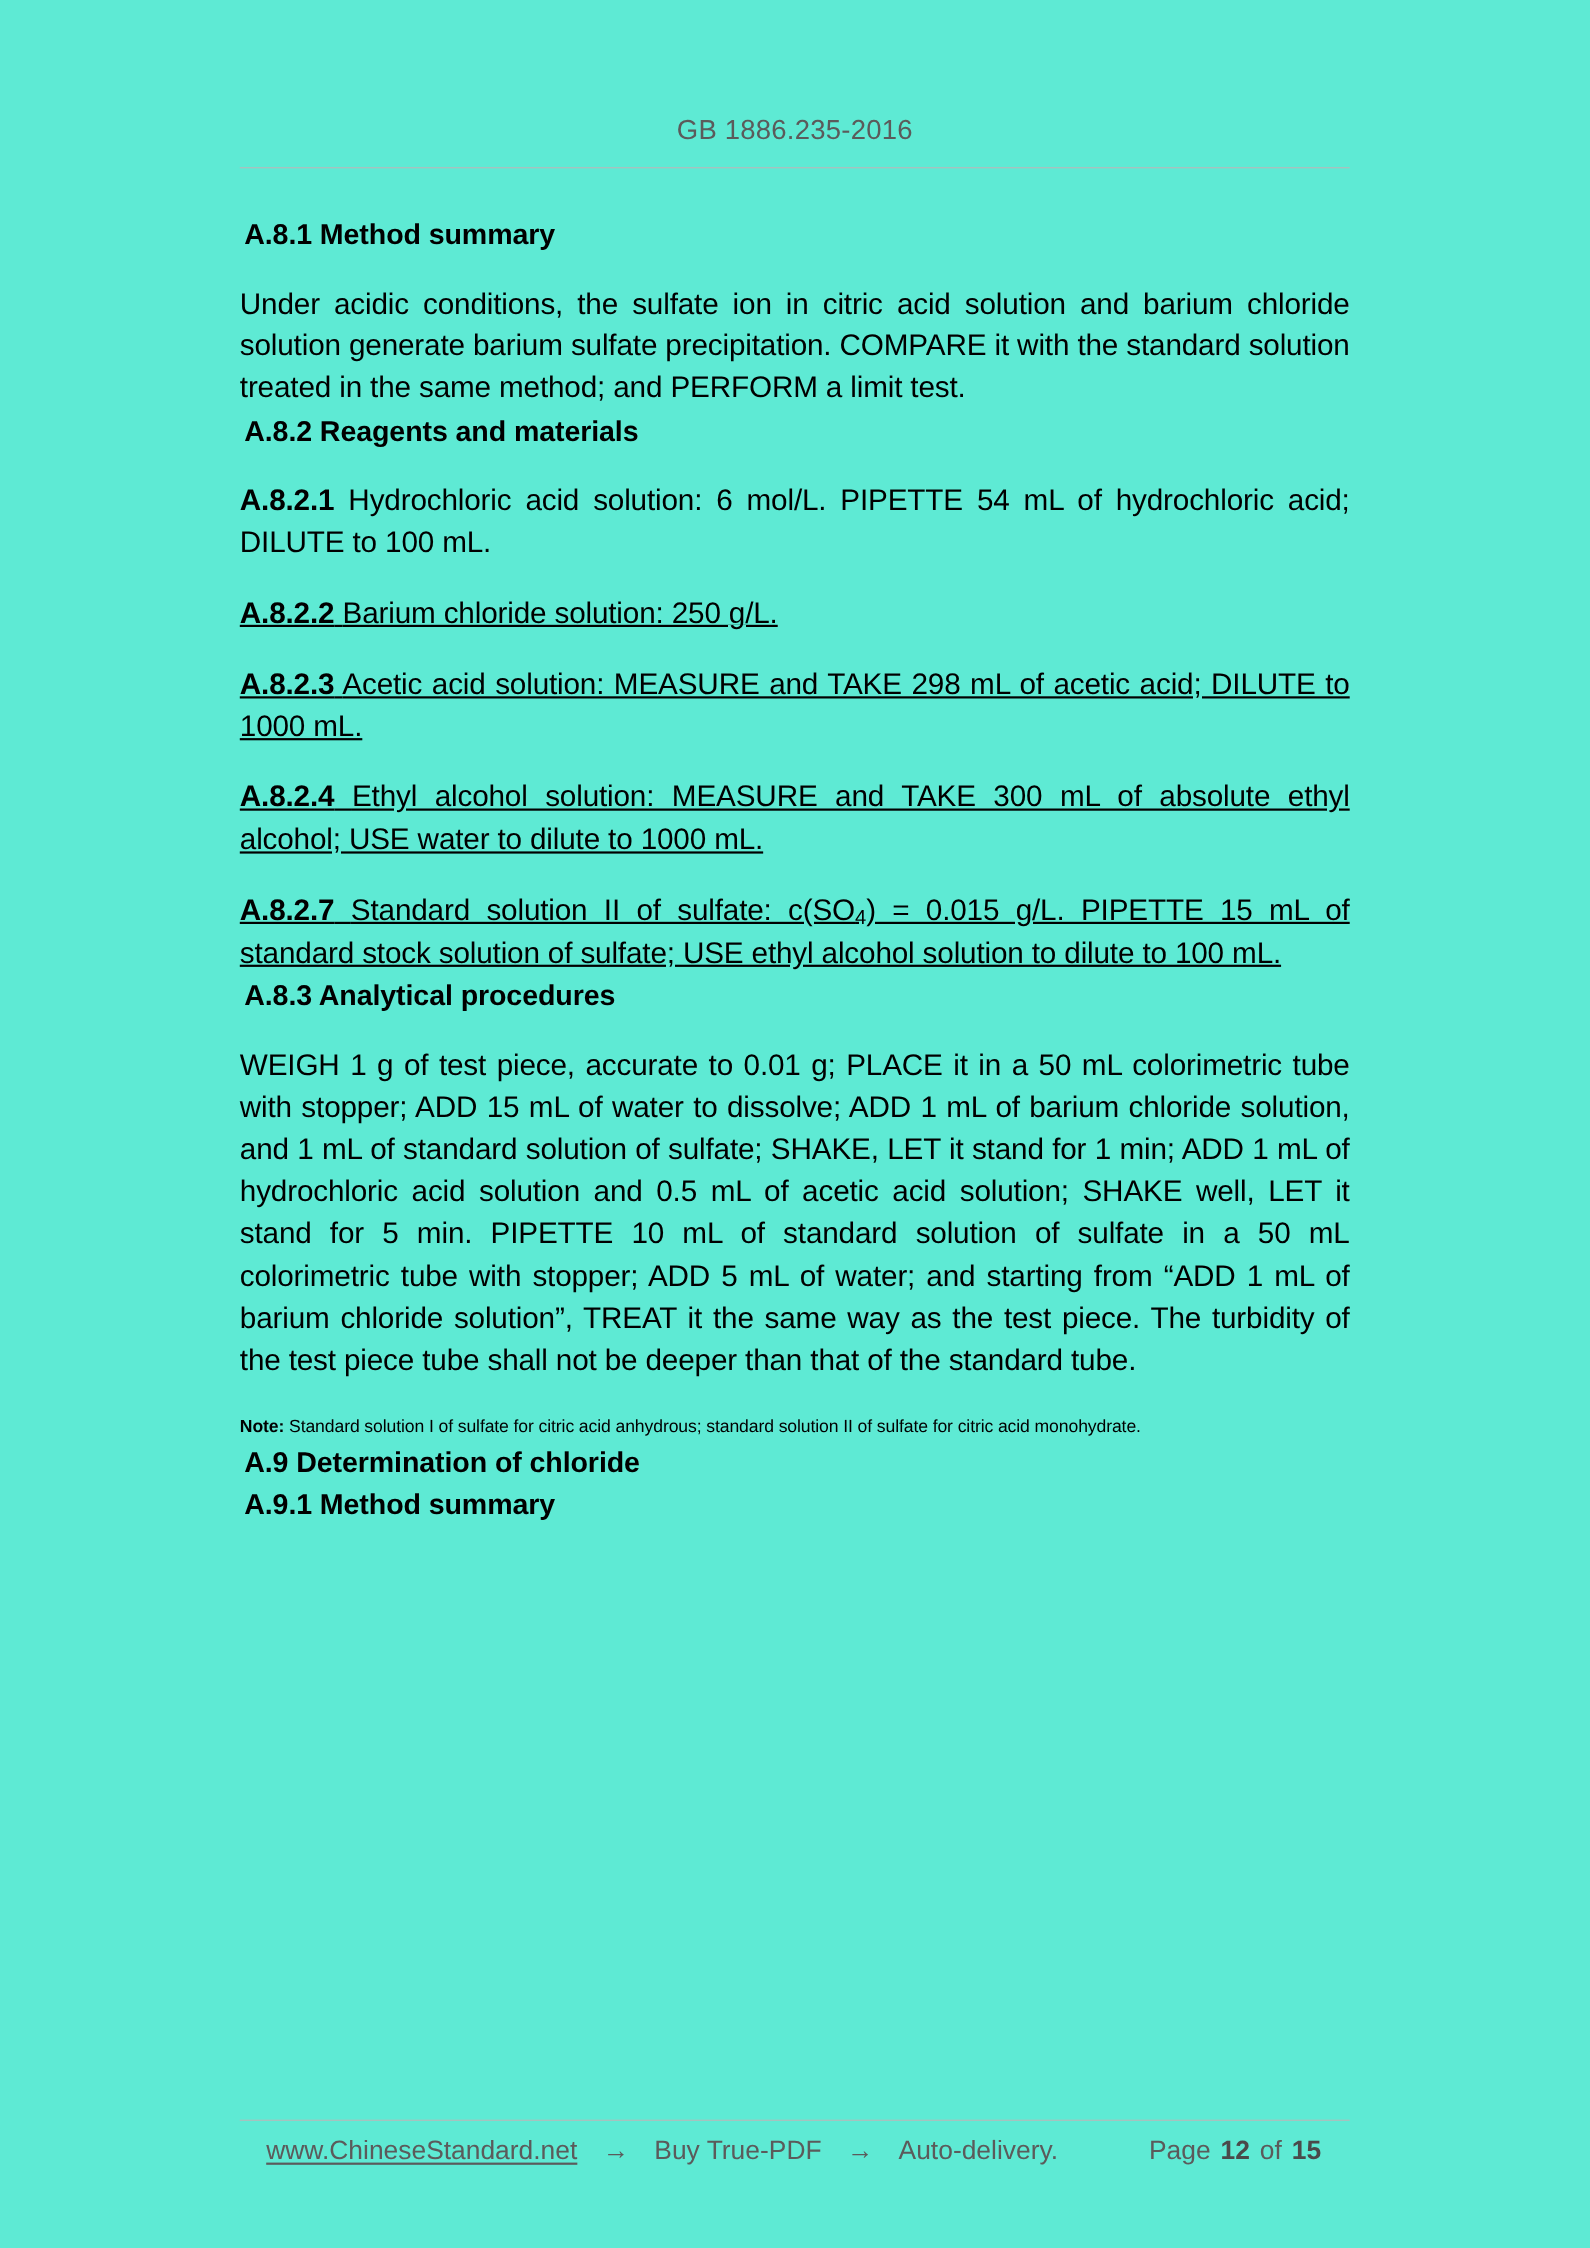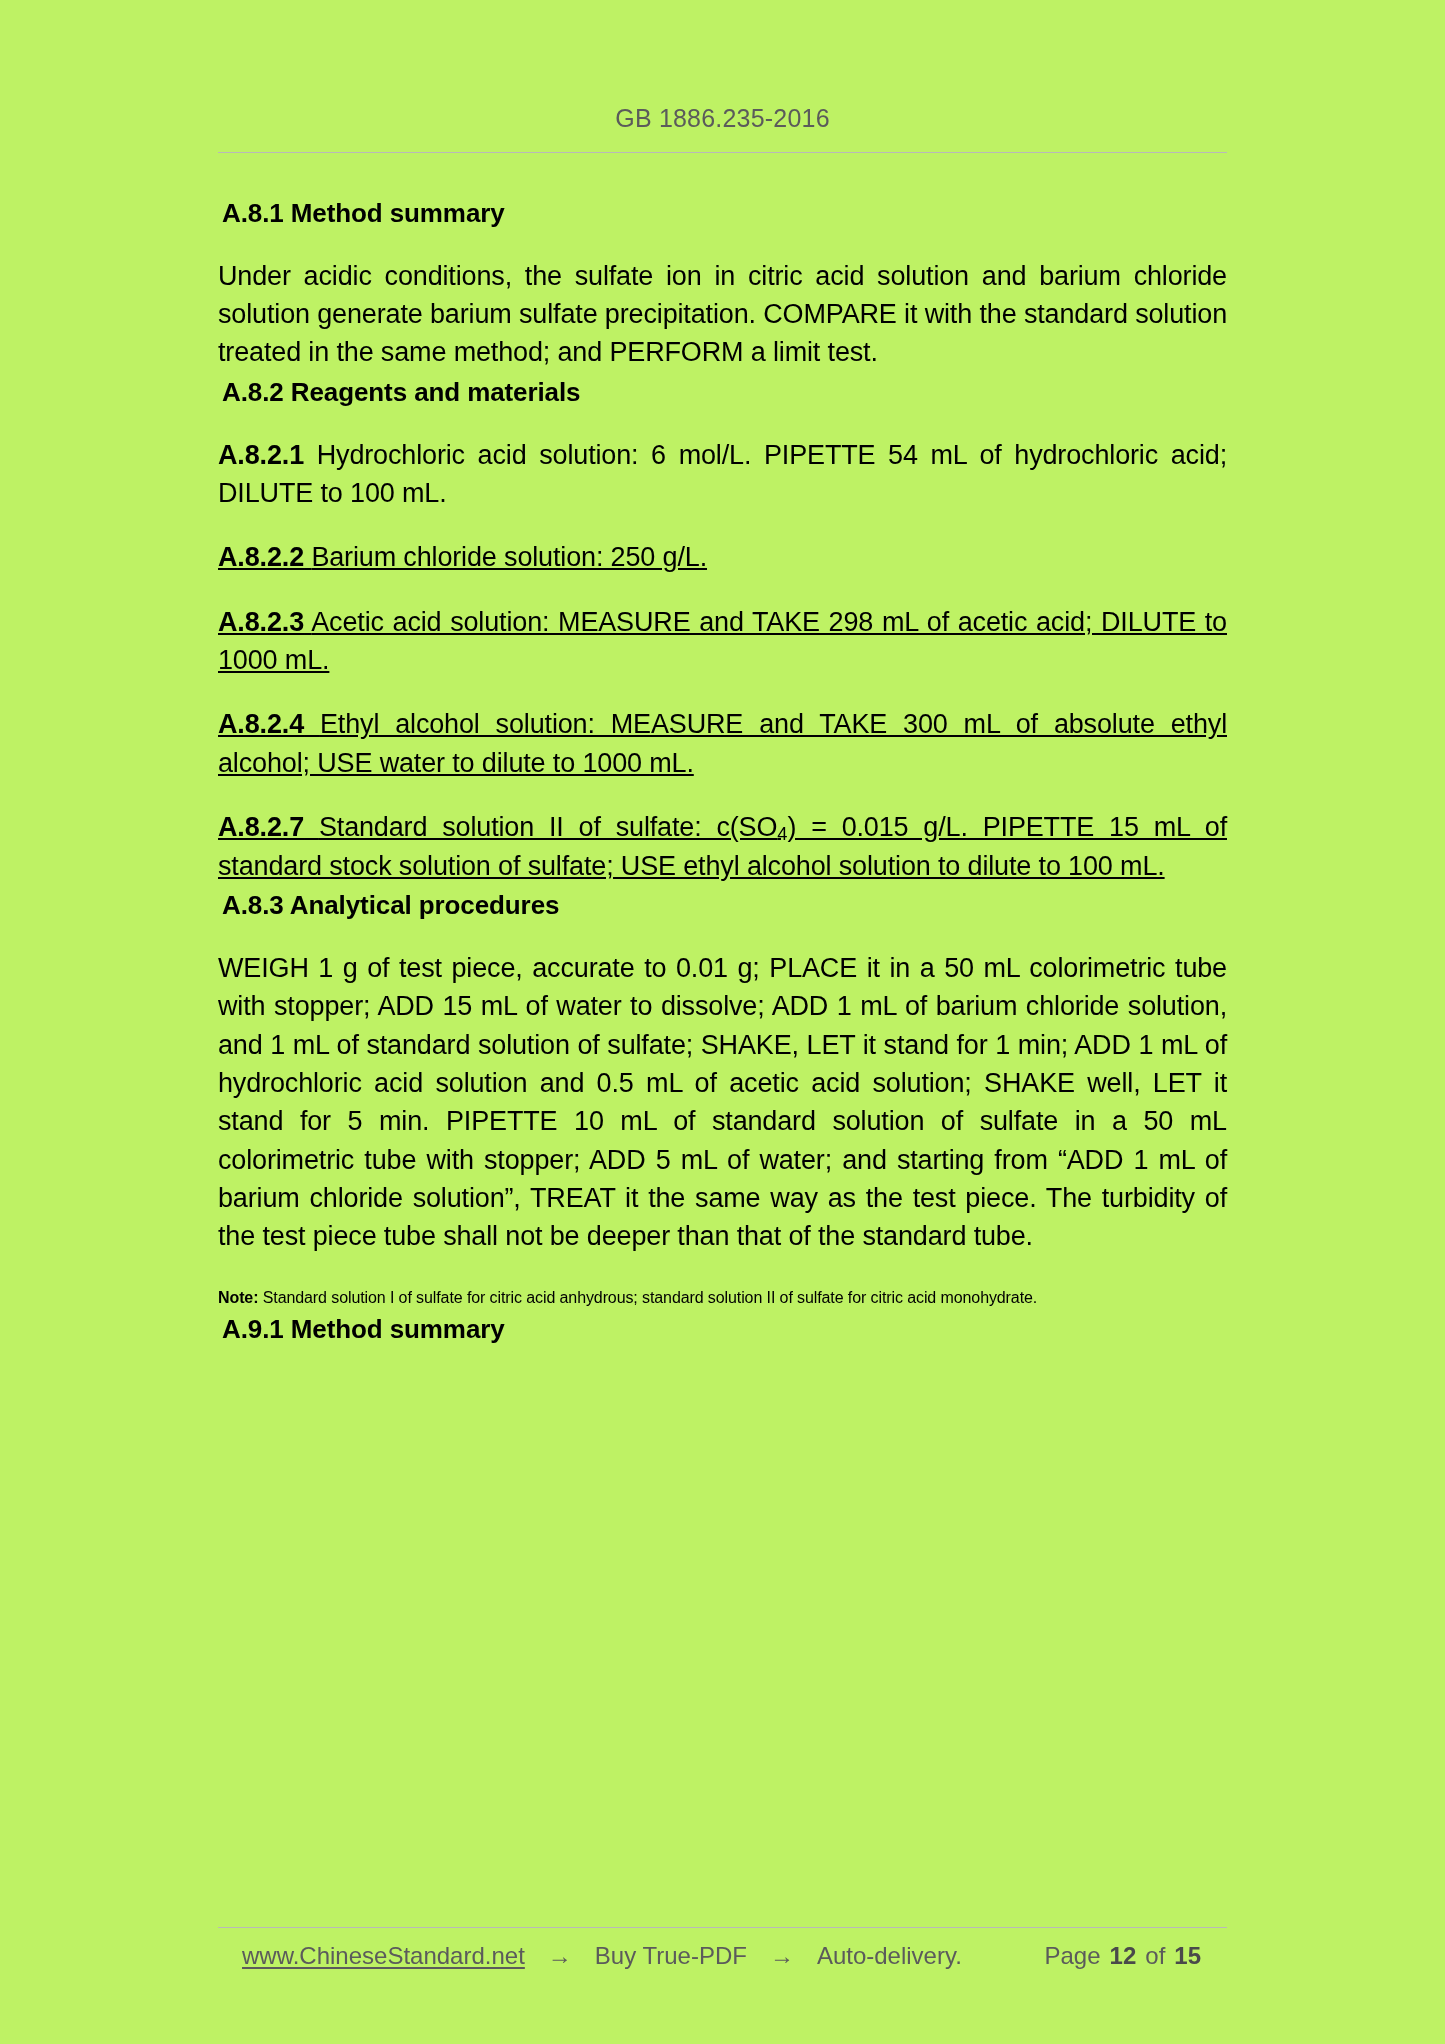--- a/index.html
+++ b/index.html
@@ -8,21 +8,21 @@
     background: #ffffff;
   }
   body {
     font-family: "Liberation Sans", sans-serif;
     color: #000000;
   }
   .page {
     position: relative;
     width: 1445px;
     height: 2044px;
-    background: #bef264;
+    background: #5eead4;
     box-sizing: border-box;
     padding: 0;
     overflow: hidden;
   }
   .content-col {
     position: absolute;
     left: 218px;
     right: 218px;
     top: 0;
     bottom: 0;
@@ -157,20 +157,21 @@
 
 
       <p class="para"><span class="num">A.8.2.7</span> <span>Standard solution II of sulfate: c(SO</span><sub>4</sub><span>) = 0.015 g/L. PIPETTE 15 mL of standard stock solution of sulfate; USE ethyl alcohol solution to dilute to 100 mL.</span></p>
 
       <h2 class="sec-heading gap-heading-top-lg">A.8.3 Analytical procedures</h2>
 
       <p class="para first-after-heading">WEIGH 1 g of test piece, accurate to 0.01 g; PLACE it in a 50 mL colorimetric tube with stopper; ADD 15 mL of water to dissolve; ADD 1 mL of barium chloride solution, and 1 mL of standard solution of sulfate; SHAKE, LET it stand for 1 min; ADD 1 mL of hydrochloric acid solution and 0.5 mL of acetic acid solution; SHAKE well, LET it stand for 5 min. PIPETTE 10 mL of standard solution of sulfate in a 50 mL colorimetric tube with stopper; ADD 5 mL of water; and starting from “ADD 1 mL of barium chloride solution”, TREAT it the same way as the test piece. The turbidity of the test piece tube shall not be deeper than that of the standard tube.</p>
 
       <p class="note"><span class="note-label">Note:</span> <span>Standard solution I of sulfate for citric acid anhydrous; standard solution II of sulfate for citric acid monohydrate.</span></p>
 
+      <h2 class="sec-heading gap-heading-top-lg">A.9 Determination of chloride</h2>
 
       <h2 class="sec-heading gap-heading-top">A.9.1 Method summary</h2>
 
     </div>
   </div>
 
   <div class="doc-footer">
     <div class="footer-rule"></div>
     <div class="footer-row">
       <div class="footer-left">

